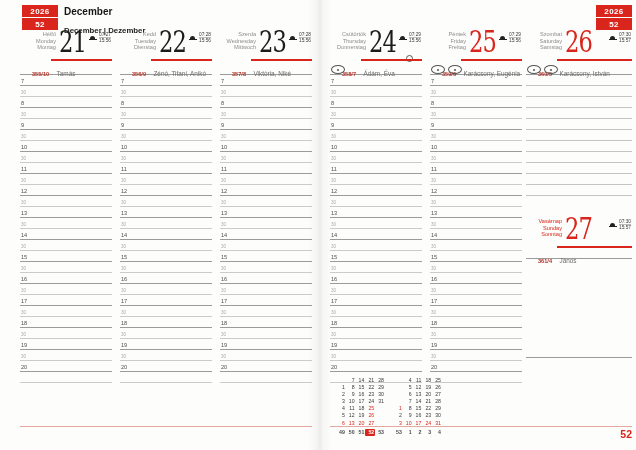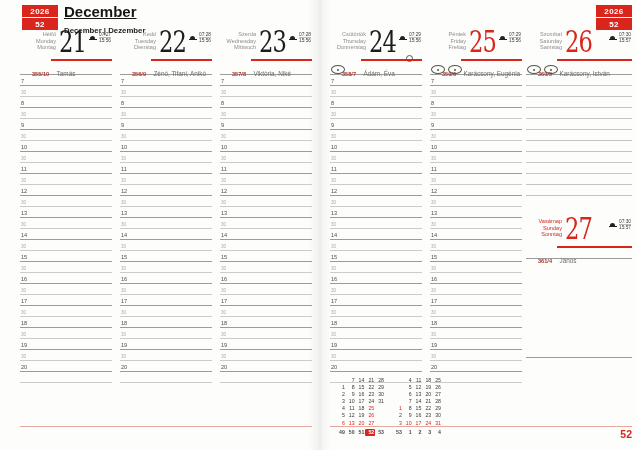--- a/index.html
+++ b/index.html
@@ -8,21 +8,21 @@
   .gutter{position:absolute;left:308px;top:0;width:24px;height:100%;
           background:linear-gradient(90deg,rgba(0,0,0,0) 0%,rgba(0,0,0,0.04) 40%,
           rgba(0,0,0,0.07) 50%,rgba(0,0,0,0.03) 60%,rgba(0,0,0,0) 100%);}
   
   .corner{position:absolute;top:5px;display:flex;flex-direction:column;gap:1px;}
   .corner.left{left:22px;} .corner.right{left:596px;}
   .ybox{width:36px;height:12px;background:#d9251c;color:#fff;font-size:8px;
         font-weight:bold;display:flex;align-items:center;justify-content:center;
         letter-spacing:.4px;}
   .title-block{position:absolute;left:64px;top:6px;}
-  .title-main{font-size:15px;font-weight:bold;color:#161616;line-height:12px;text-decoration:underline;}
+  .title-main{font-size:10px;font-weight:bold;color:#161616;line-height:12px;}
   .title-sub{font-size:7.8px;font-weight:bold;color:#222;margin-top:8px;}
   
   .day-col{position:absolute;top:28px;width:92px;}
   .day-col.wide{width:106px;}
   .day-header{position:relative;height:46px;border-bottom:1px solid #9b9b9b;}
   .dh-top{display:flex;align-items:flex-start;}
   .daynames{width:36px;text-align:right;font-size:5.6px;line-height:6.6px;
             color:#8d8d8d;padding-top:3px;flex:none;}
   .daynames.red div{color:#d9251c;}
   .bignum{font-family:"DejaVu Serif",serif;font-size:29px;line-height:28px;

